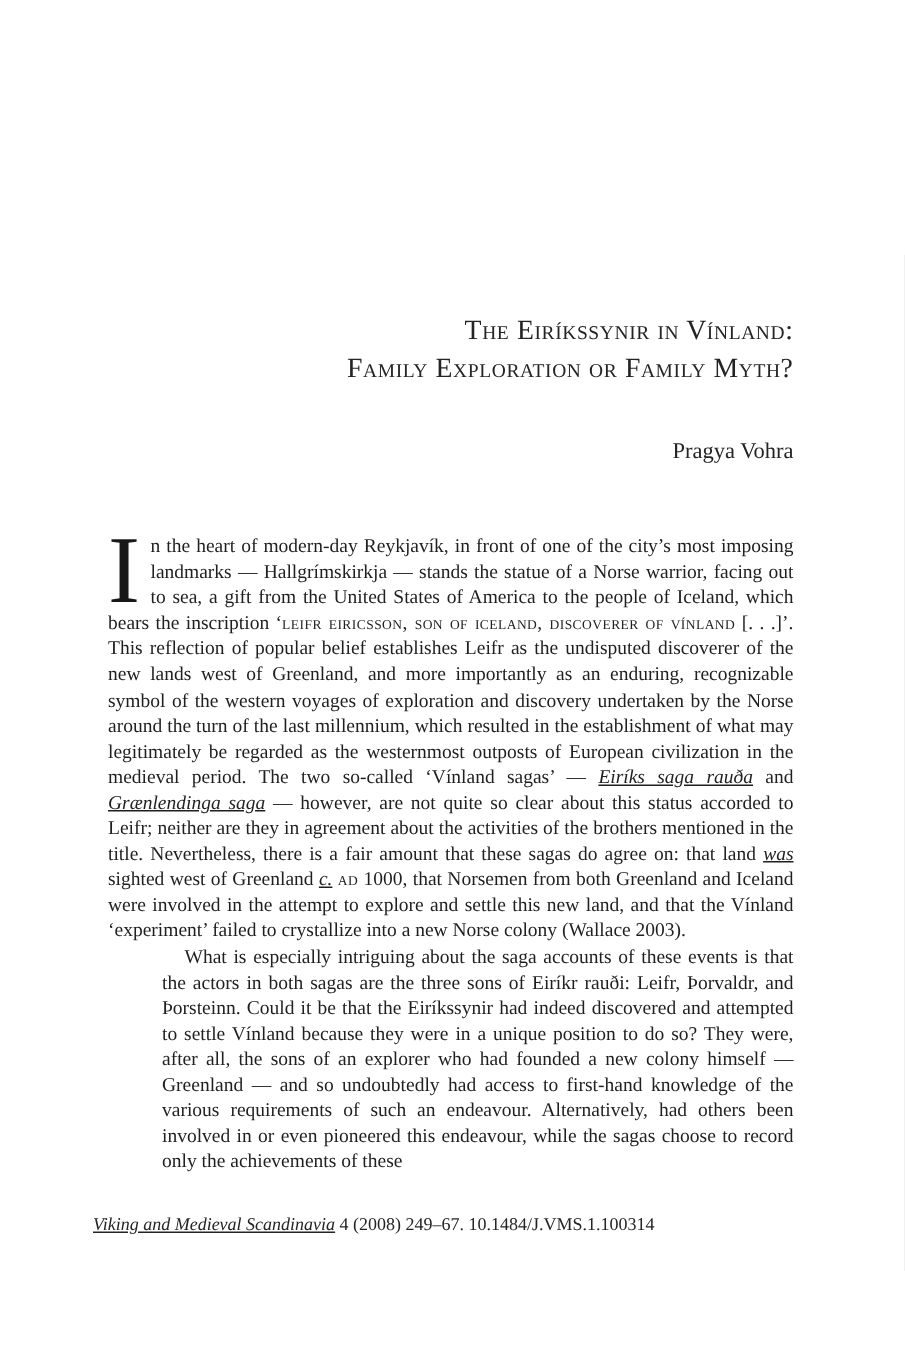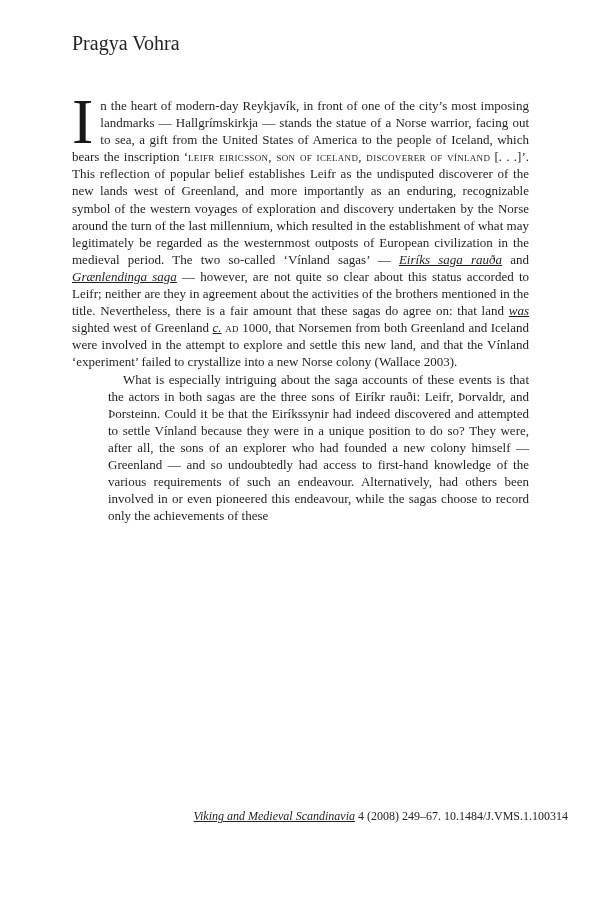--- a/index.html
+++ b/index.html
@@ -26,22 +26,22 @@
     margin-top: 209px;
     text-align: right;
     font-variant: small-caps;
     font-size: 18.5px;
     line-height: 24.5px;
     letter-spacing: 0.4px;
     color: #242424;
   }
   .author {
     margin-top: 34px;
-    text-align: left;
-    font-size: 20px;
+    text-align: right;
+    font-size: 15px;
     line-height: 18px;
     color: #242424;
   }
   .body-text {
     margin-top: 45px;
     font-size: 13px;
     line-height: 17.1px;
     text-align: justify;
   }
   .body-text p {
@@ -57,35 +57,39 @@
     font-size: 64px;
     line-height: 48px;
     height: 50px;
     margin: 1px 7px 0 0;
     color: #181818;
   }
   .st-i { font-style: italic; text-decoration: underline; }
   .st-sc { font-variant: small-caps; letter-spacing: 0.3px; }
   .citation {
     position: absolute;
-    left: 88px;
+    left: 62px;
     top: 809px;
     width: 480px;
     font-size: 12px;
     line-height: 15px;
     color: #242424;
-    text-align: right;
+    text-align: left;
   }
 </style>
 </head>
 <body>
 
 <div class="page">
   <div class="content">
 
+    <header class="title-block">
+      <div class="title-line">The Eiríkssynir in Vínland:</div>
+      <div class="title-line">Family Exploration or Family Myth?</div>
+    </header>
 
     <div class="author">Pragya Vohra</div>
 
     <main class="body-text">
       <p class="para first"><span class="dropcap">I</span><span><span>n the heart of modern-day Reykjavík, in front of one of the city’s most imposing landmarks — Hallgrímskirkja — stands the statue of a Norse warrior, facing out to sea, a gift from the United States of America to the people of Iceland, which bears the inscription ‘</span><span class="st-sc">leifr eiricsson, son of iceland, discoverer of vínland</span><span> [. . .]’. This reflection of popular belief establishes Leifr as the undisputed discoverer of the new lands west of Greenland, and more importantly as an enduring, recognizable symbol of the western voyages of exploration and discovery undertaken by the Norse around the turn of the last millennium, which resulted in the establishment of what may legitimately be regarded as the westernmost outposts of European civilization in the medieval period. The two so-called ‘Vínland sagas’ — </span><span class="st-i">Eiríks saga rauða</span><span> and </span><span class="st-i">Grænlendinga saga</span><span> — however, are not quite so clear about this status accorded to Leifr; neither are they in agreement about the activities of the brothers mentioned in the title. Nevertheless, there is a fair amount that these sagas do agree on: that land </span><span class="st-i">was</span><span> sighted west of Greenland </span><span class="st-i">c.</span><span> </span><span class="st-sc">ad</span><span> 1000, that Norsemen from both Greenland and Iceland were involved in the attempt to explore and settle this new land, and that the Vínland ‘experiment’ failed to crystallize into a new Norse colony (Wallace 2003).</span></span></p>
       <p class="para indent"><span>What is especially intriguing about the saga accounts of these events is that the actors in both sagas are the three sons of Eiríkr rauði: Leifr, Þorvaldr, and Þorsteinn. Could it be that the Eiríkssynir had indeed discovered and attempted to settle Vínland because they were in a unique position to do so? They were, after all, the sons of an explorer who had founded a new colony himself — Greenland — and so undoubtedly had access to first-hand knowledge of the various requirements of such an endeavour. Alternatively, had others been involved in or even pioneered this endeavour, while the sagas choose to record only the achievements of these</span></p>
     </main>
 
   </div>
 

